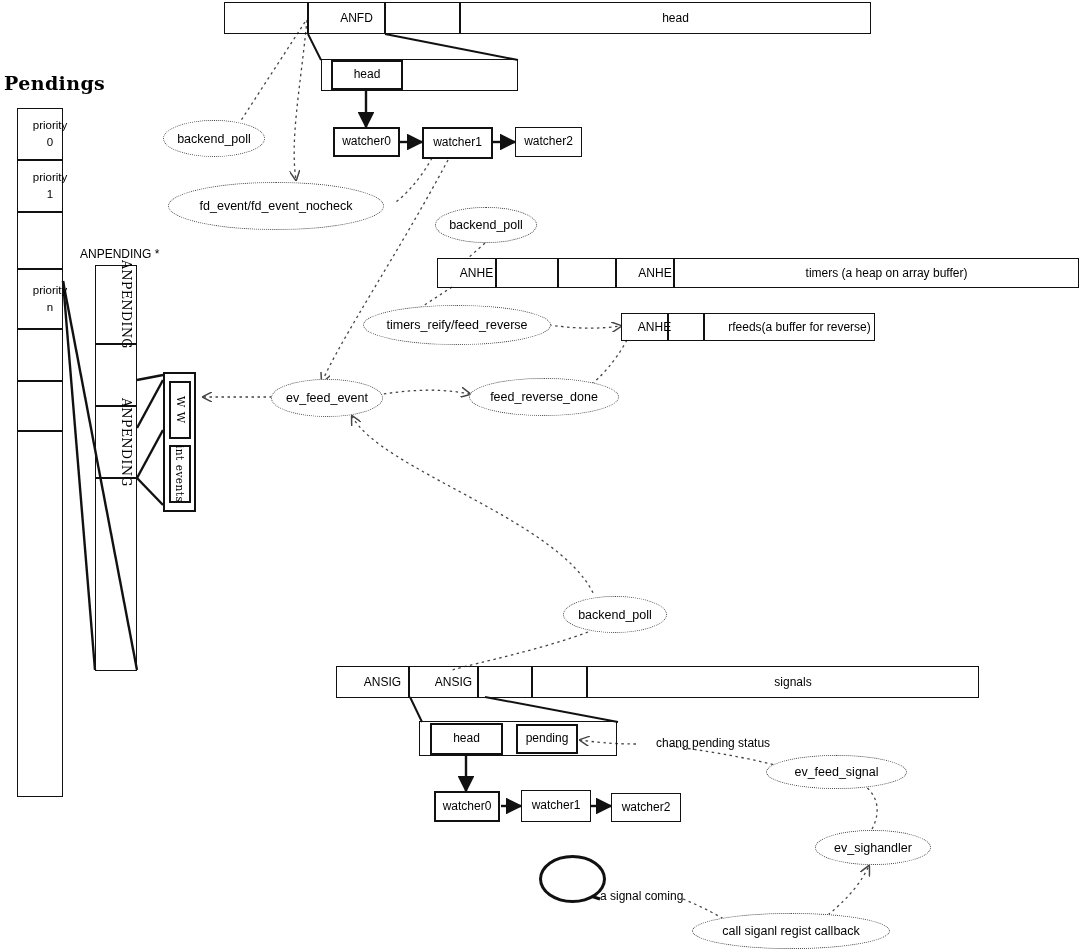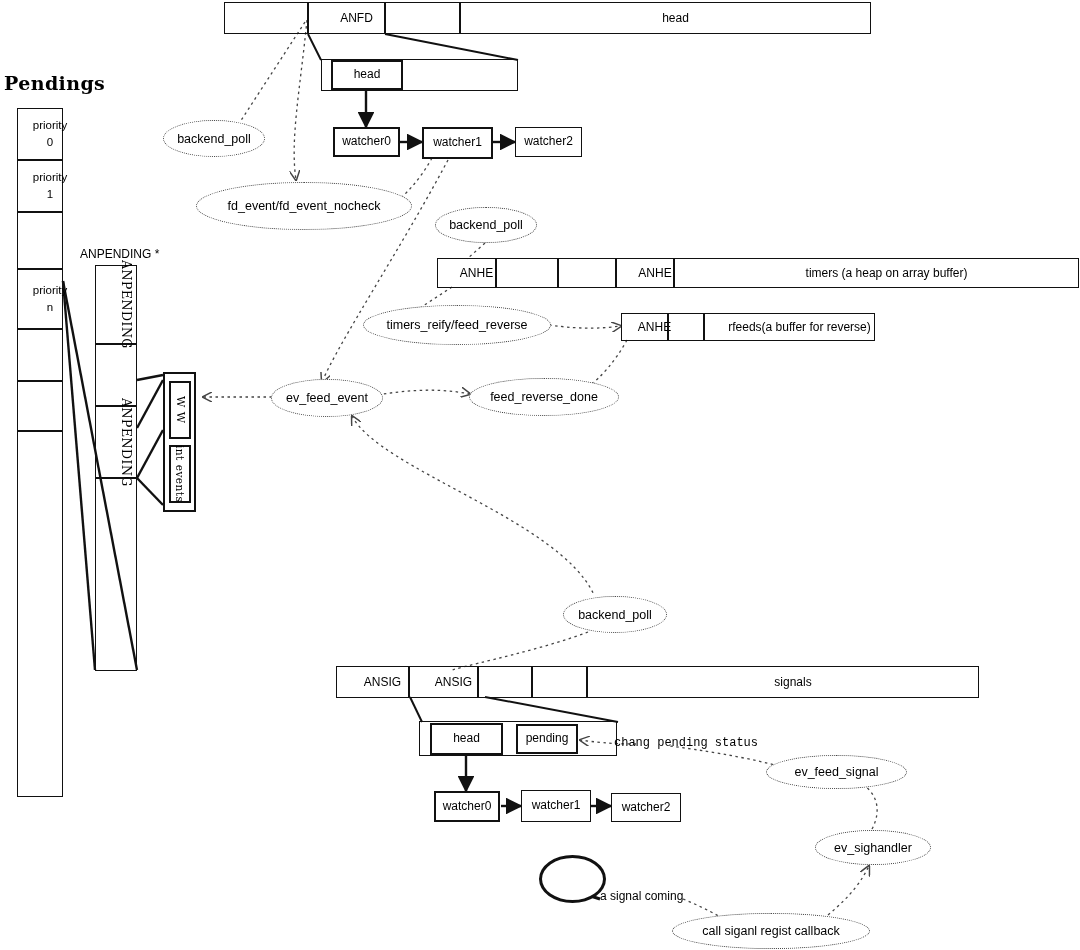--- a/index.html
+++ b/index.html
@@ -239,21 +239,21 @@
   <div class="box" style="left:422px;top:127px;width:71px;height:32px;">
     <span>watcher1</span>
   </div>
   <div class="box thin" style="left:515px;top:127px;width:67px;height:30px;">
     <span>watcher2</span>
   </div>
 
   <div class="ellipse" style="left:163px;top:120px;width:102px;height:37px;">
     <span>backend_poll</span>
   </div>
-  <div class="ellipse" style="left:196px;top:182px;width:216px;height:48px;">
+  <div class="ellipse" style="left:168px;top:182px;width:216px;height:48px;">
     <span>fd_event/fd_event_nocheck</span>
   </div>
 
   <div class="ellipse" style="left:435px;top:207px;width:102px;height:36px;">
     <span>backend_poll</span>
   </div>
 
   <div class="cell" style="left:437px;top:258px;width:59px;height:30px;">
     <span>ANHE</span>
   </div>
@@ -313,28 +313,28 @@
   <div class="box" style="left:434px;top:791px;width:66px;height:31px;">
     <span>watcher0</span>
   </div>
   <div class="box thin" style="left:521px;top:790px;width:70px;height:32px;">
     <span>watcher1</span>
   </div>
   <div class="box thin" style="left:611px;top:793px;width:70px;height:29px;">
     <span>watcher2</span>
   </div>
 
-  <div class="plain-label" style="left:614px;top:736px;font-family:Liberation Mono, monospace;">chang pending status</div>
+  <div class="plain-label" style="left:656px;top:736px;">chang pending status</div>
   <div class="plain-label" style="left:600px;top:889px;">a signal coming</div>
 
   <div class="circle" style="left:539px;top:855px;width:67px;height:48px;"></div>
 
   <div class="ellipse" style="left:766px;top:755px;width:141px;height:34px;">
     <span>ev_feed_signal</span>
   </div>
   <div class="ellipse" style="left:815px;top:830px;width:116px;height:35px;justify-content:center;">
     <span>ev_sighandler</span>
   </div>
-  <div class="ellipse" style="left:672px;top:913px;width:198px;height:36px;">
+  <div class="ellipse" style="left:692px;top:913px;width:198px;height:36px;">
     <span>call siganl regist callback</span>
   </div>
 
 </div>
 
 </body></html>

